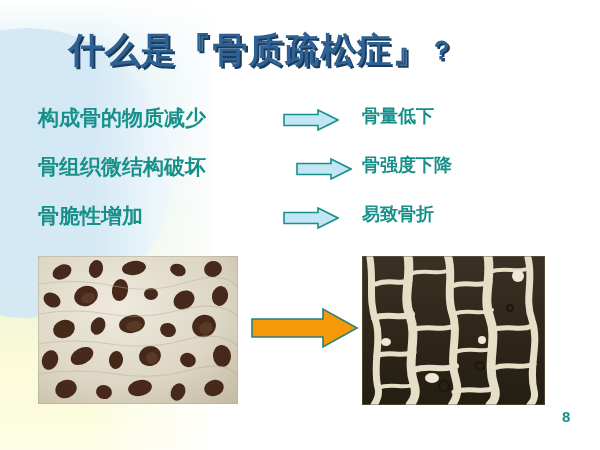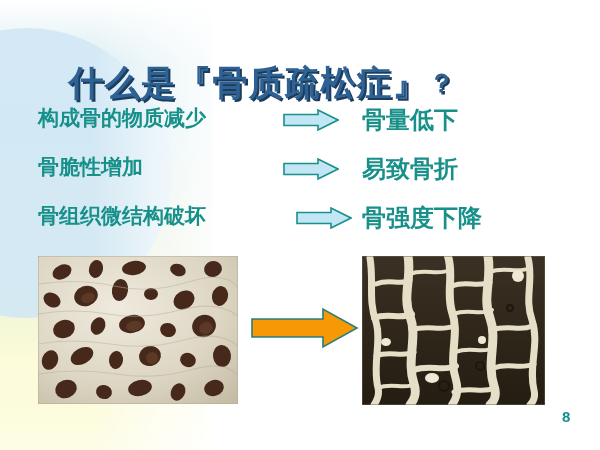--- a/index.html
+++ b/index.html
@@ -70,21 +70,20 @@
     position: absolute;
     left: 0; top: 27px;
     width: 524px;
     text-align: center;
     font-size: 35px;
     font-weight: bold;
     color: #2e6295;
     letter-spacing: 1px;
     text-shadow: 2px 2px 0 #1c3c5c;
     white-space: nowrap;
-    margin-top: 33px;
   }
   .title .qmark {
     font-size: 26px;
     vertical-align: 3px;
   }
 
   
   .rows {
     position: absolute;
     left: 0; top: 104px;
@@ -101,21 +100,21 @@
     top: 0;
     font-size: 21px;
     font-weight: bold;
     color: #17908a;
     white-space: nowrap;
   }
   .row .effect {
     position: absolute;
     left: 362px;
     top: 0;
-    font-size: 24px;
+    font-size: 18px;
     font-weight: bold;
     color: #17908a;
     white-space: nowrap;
   }
   .row .arrow-slot {
     position: absolute;
     top: 5px;
   }
   .row-1 .arrow-slot { left: 283px; }
   .row-2 .arrow-slot { left: 296px; }
@@ -181,38 +180,38 @@
     <div class="row row-1">
       <div class="cause">构成骨的物质减少</div>
       <div class="arrow-slot">
         <svg class="mini-arrow" viewBox="0 0 56 22">
           <polygon points="1,5.5 35,5.5 35,1 55,11 35,21 35,16.5 1,16.5" fill="#c3e6f5" stroke="#18908c" stroke-width="1.6" stroke-linejoin="miter"></polygon>
         </svg>
       </div>
       <div class="effect">骨量低下</div>
     </div>
 
+    <div class="row row-2">
+      <div class="cause">骨组织微结构破坏</div>
+      <div class="arrow-slot">
+        <svg class="mini-arrow" viewBox="0 0 56 22">
+          <polygon points="1,5.5 35,5.5 35,1 55,11 35,21 35,16.5 1,16.5" fill="#c3e6f5" stroke="#18908c" stroke-width="1.6" stroke-linejoin="miter"></polygon>
+        </svg>
+      </div>
+      <div class="effect">骨强度下降</div>
+    </div>
+
     <div class="row row-3">
       <div class="cause">骨脆性增加</div>
       <div class="arrow-slot">
         <svg class="mini-arrow" viewBox="0 0 56 22">
           <polygon points="1,5.5 35,5.5 35,1 55,11 35,21 35,16.5 1,16.5" fill="#c3e6f5" stroke="#18908c" stroke-width="1.6" stroke-linejoin="miter"></polygon>
         </svg>
       </div>
       <div class="effect">易致骨折</div>
-    </div>
-
-    <div class="row row-2">
-      <div class="cause">骨组织微结构破坏</div>
-      <div class="arrow-slot">
-        <svg class="mini-arrow" viewBox="0 0 56 22">
-          <polygon points="1,5.5 35,5.5 35,1 55,11 35,21 35,16.5 1,16.5" fill="#c3e6f5" stroke="#18908c" stroke-width="1.6" stroke-linejoin="miter"></polygon>
-        </svg>
-      </div>
-      <div class="effect">骨强度下降</div>
     </div>
 
   </div>
 
   <div class="bone bone-left">
     <svg viewBox="0 0 200 148" preserveAspectRatio="none">
       <defs>
         <radialGradient id="boneMat" cx="40%" cy="35%" r="85%">
           <stop offset="0%" stop-color="#efeade"></stop>
           <stop offset="60%" stop-color="#ddd6c4"></stop>

